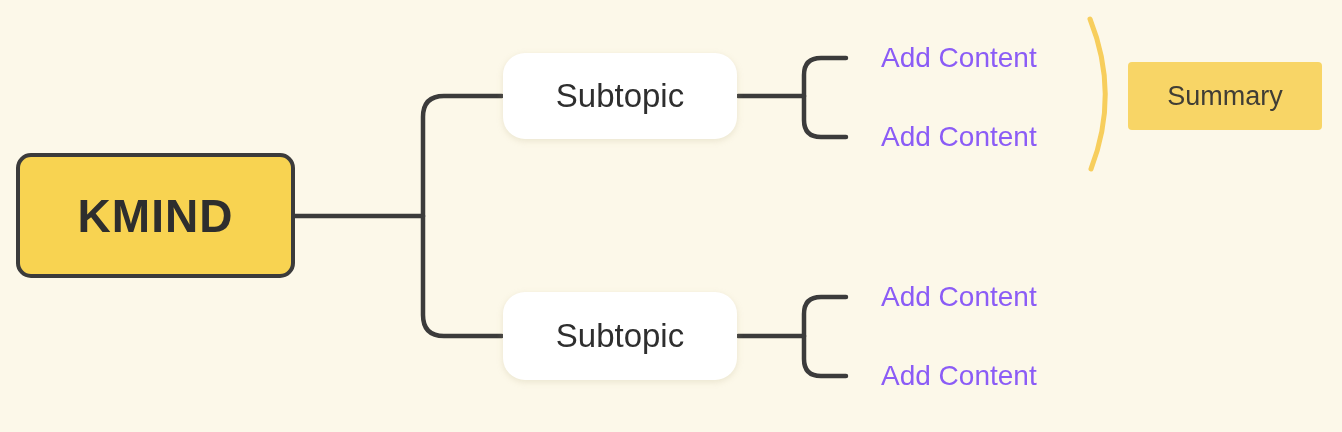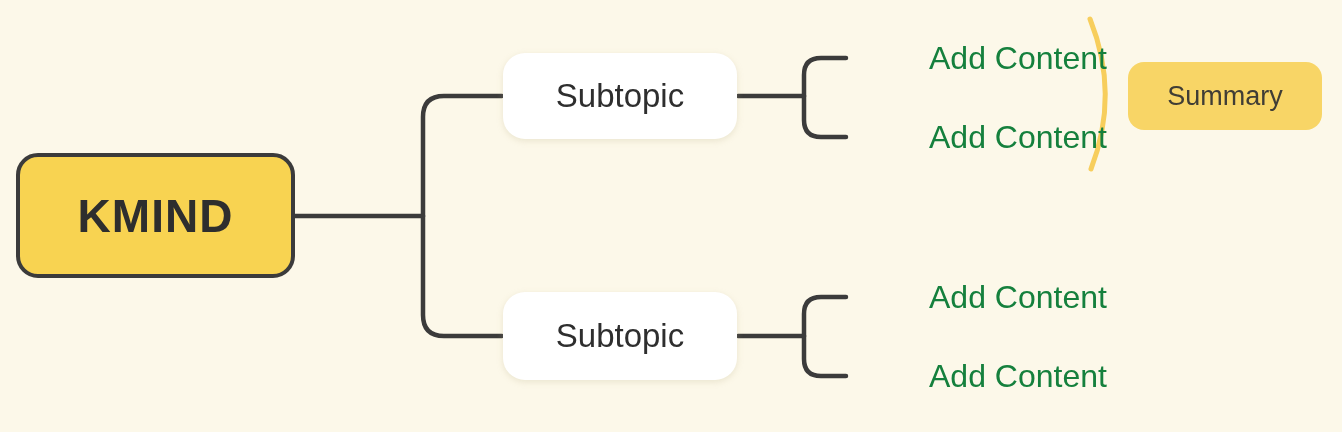--- a/index.html
+++ b/index.html
@@ -34,21 +34,21 @@
     white-space: nowrap;
     cursor: pointer;
   }
   .root-node {
     left: 16px;
     top: 153px;
     width: 279px;
     height: 125px;
     background: #F8D351;
     border: 4.5px solid #3B3B3B;
-    border-radius: 22px;
+    border-radius: 15px;
     font-size: 46px;
     font-weight: bold;
     letter-spacing: 1px;
   }
   .subtopic-node {
     left: 503px;
     width: 234px;
     background: #FFFFFF;
     border-radius: 22px;
     font-size: 33px;
@@ -61,37 +61,36 @@
   .subtopic-bottom {
     top: 292px;
     height: 88px;
   }
   .leaf-label {
     position: absolute;
     left: 881px;
     height: 40px;
     display: flex;
     align-items: center;
-    font-size: 32px;
-    color: #15803d;
+    font-size: 28px;
+    color: #8b5cf6;
     white-space: nowrap;
     cursor: pointer;
-    margin-left: 48px;
   }
   .leaf-1 { top: 38px; }
   .leaf-2 { top: 117px; }
   .leaf-3 { top: 277px; }
   .leaf-4 { top: 356px; }
   .summary-node {
     left: 1128px;
     top: 62px;
     width: 194px;
     height: 68px;
     background: #F8D566;
-    border-radius: 16px;
+    border-radius: 4px;
     font-size: 27px;
     color: #403D35;
   }
 </style>
 </head>
 <body>
 
 <div class="canvas">
 
   <svg class="connectors" viewBox="0 0 1342 432" xmlns="http://www.w3.org/2000/svg">

